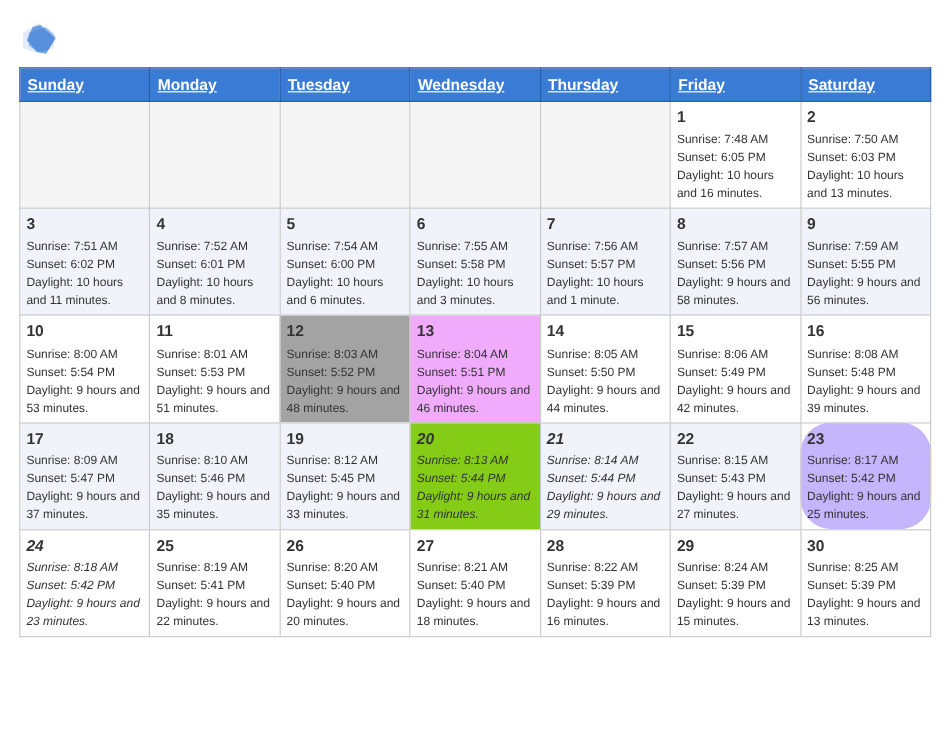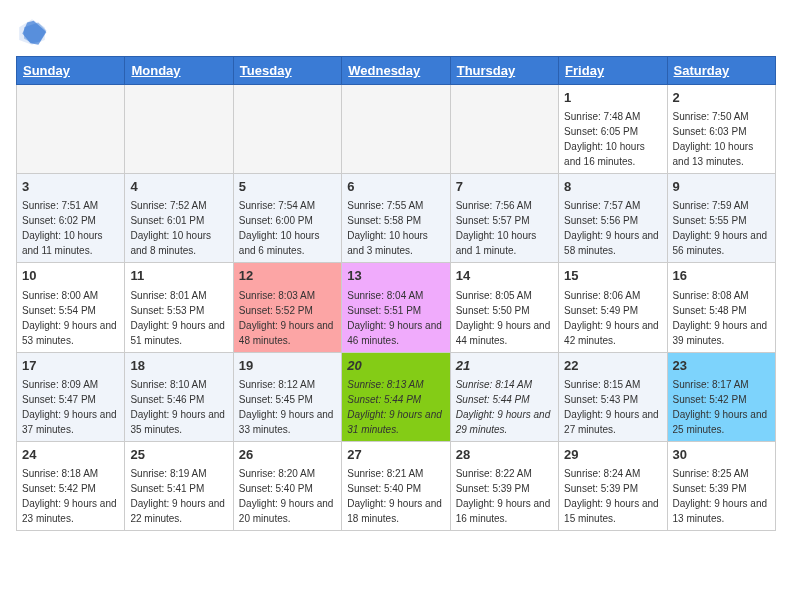--- a/index.html
+++ b/index.html
@@ -145,37 +145,37 @@
         <td style="background: rgb(240, 244, 250);"><span class="day-num">4</span><span class="day-info">Sunrise: 7:52 AM<br>Sunset: 6:01 PM<br>Daylight: 10 hours and 8 minutes.</span></td>
         <td style="background: rgb(240, 244, 250);"><span class="day-num">5</span><span class="day-info">Sunrise: 7:54 AM<br>Sunset: 6:00 PM<br>Daylight: 10 hours and 6 minutes.</span></td>
         <td style="background: rgb(240, 244, 250);"><span class="day-num">6</span><span class="day-info">Sunrise: 7:55 AM<br>Sunset: 5:58 PM<br>Daylight: 10 hours and 3 minutes.</span></td>
         <td style="background: rgb(240, 244, 250);"><span class="day-num">7</span><span class="day-info">Sunrise: 7:56 AM<br>Sunset: 5:57 PM<br>Daylight: 10 hours and 1 minute.</span></td>
         <td style="background: rgb(240, 244, 250);"><span class="day-num">8</span><span class="day-info">Sunrise: 7:57 AM<br>Sunset: 5:56 PM<br>Daylight: 9 hours and 58 minutes.</span></td>
         <td style="background: rgb(240, 244, 250);"><span class="day-num">9</span><span class="day-info">Sunrise: 7:59 AM<br>Sunset: 5:55 PM<br>Daylight: 9 hours and 56 minutes.</span></td>
       </tr>
       <tr>
         <td style="background: rgb(255, 255, 255);"><span class="day-num">10</span><span class="day-info">Sunrise: 8:00 AM<br>Sunset: 5:54 PM<br>Daylight: 9 hours and 53 minutes.</span></td>
         <td style="background: rgb(255, 255, 255);"><span class="day-num">11</span><span class="day-info">Sunrise: 8:01 AM<br>Sunset: 5:53 PM<br>Daylight: 9 hours and 51 minutes.</span></td>
-        <td style="background: #fca5a5;"><span class="day-num">12</span><span class="day-info">Sunrise: 8:03 AM<br>Sunset: 5:52 PM<br>Daylight: 9 hours and 48 minutes.</span></td>
+        <td style="background: #a3a3a3;"><span class="day-num">12</span><span class="day-info">Sunrise: 8:03 AM<br>Sunset: 5:52 PM<br>Daylight: 9 hours and 48 minutes.</span></td>
         <td style="background: #f0abfc;"><span class="day-num">13</span><span class="day-info">Sunrise: 8:04 AM<br>Sunset: 5:51 PM<br>Daylight: 9 hours and 46 minutes.</span></td>
         <td style="background: rgb(255, 255, 255);"><span class="day-num">14</span><span class="day-info">Sunrise: 8:05 AM<br>Sunset: 5:50 PM<br>Daylight: 9 hours and 44 minutes.</span></td>
         <td style="background: rgb(255, 255, 255);"><span class="day-num">15</span><span class="day-info">Sunrise: 8:06 AM<br>Sunset: 5:49 PM<br>Daylight: 9 hours and 42 minutes.</span></td>
         <td style="background: rgb(255, 255, 255);"><span class="day-num">16</span><span class="day-info">Sunrise: 8:08 AM<br>Sunset: 5:48 PM<br>Daylight: 9 hours and 39 minutes.</span></td>
       </tr>
       <tr>
         <td style="background: rgb(240, 244, 250);"><span class="day-num">17</span><span class="day-info">Sunrise: 8:09 AM<br>Sunset: 5:47 PM<br>Daylight: 9 hours and 37 minutes.</span></td>
         <td style="background: rgb(240, 244, 250);"><span class="day-num">18</span><span class="day-info">Sunrise: 8:10 AM<br>Sunset: 5:46 PM<br>Daylight: 9 hours and 35 minutes.</span></td>
         <td style="background: rgb(240, 244, 250);"><span class="day-num">19</span><span class="day-info">Sunrise: 8:12 AM<br>Sunset: 5:45 PM<br>Daylight: 9 hours and 33 minutes.</span></td>
         <td style="background: #84cc16; font-style: italic;"><span class="day-num">20</span><span class="day-info">Sunrise: 8:13 AM<br>Sunset: 5:44 PM<br>Daylight: 9 hours and 31 minutes.</span></td>
         <td style="background: rgb(240, 244, 250); font-style: italic;"><span class="day-num">21</span><span class="day-info">Sunrise: 8:14 AM<br>Sunset: 5:44 PM<br>Daylight: 9 hours and 29 minutes.</span></td>
         <td style="background: rgb(240, 244, 250); margin-top: 21px;"><span class="day-num">22</span><span class="day-info">Sunrise: 8:15 AM<br>Sunset: 5:43 PM<br>Daylight: 9 hours and 27 minutes.</span></td>
-        <td style="background: #7dd3fc;"><span class="day-num">23</span><span class="day-info">Sunrise: 8:17 AM<br>Sunset: 5:42 PM<br>Daylight: 9 hours and 25 minutes.</span></td>
+        <td style="background: #c4b5fd; border-radius: 26px;"><span class="day-num">23</span><span class="day-info">Sunrise: 8:17 AM<br>Sunset: 5:42 PM<br>Daylight: 9 hours and 25 minutes.</span></td>
       </tr>
       <tr>
-        <td style="background: rgb(255, 255, 255);"><span class="day-num">24</span><span class="day-info">Sunrise: 8:18 AM<br>Sunset: 5:42 PM<br>Daylight: 9 hours and 23 minutes.</span></td>
+        <td style="background: rgb(255, 255, 255); font-style: italic;"><span class="day-num">24</span><span class="day-info">Sunrise: 8:18 AM<br>Sunset: 5:42 PM<br>Daylight: 9 hours and 23 minutes.</span></td>
         <td style="background: rgb(255, 255, 255);"><span class="day-num">25</span><span class="day-info">Sunrise: 8:19 AM<br>Sunset: 5:41 PM<br>Daylight: 9 hours and 22 minutes.</span></td>
         <td style="background: rgb(255, 255, 255);"><span class="day-num">26</span><span class="day-info">Sunrise: 8:20 AM<br>Sunset: 5:40 PM<br>Daylight: 9 hours and 20 minutes.</span></td>
         <td style="background: rgb(255, 255, 255);"><span class="day-num">27</span><span class="day-info">Sunrise: 8:21 AM<br>Sunset: 5:40 PM<br>Daylight: 9 hours and 18 minutes.</span></td>
         <td style="background: rgb(255, 255, 255);"><span class="day-num">28</span><span class="day-info">Sunrise: 8:22 AM<br>Sunset: 5:39 PM<br>Daylight: 9 hours and 16 minutes.</span></td>
         <td style="background: rgb(255, 255, 255);"><span class="day-num">29</span><span class="day-info">Sunrise: 8:24 AM<br>Sunset: 5:39 PM<br>Daylight: 9 hours and 15 minutes.</span></td>
         <td style="background: rgb(255, 255, 255);"><span class="day-num">30</span><span class="day-info">Sunrise: 8:25 AM<br>Sunset: 5:39 PM<br>Daylight: 9 hours and 13 minutes.</span></td>
       </tr>
     </tbody>
 </table>
 

